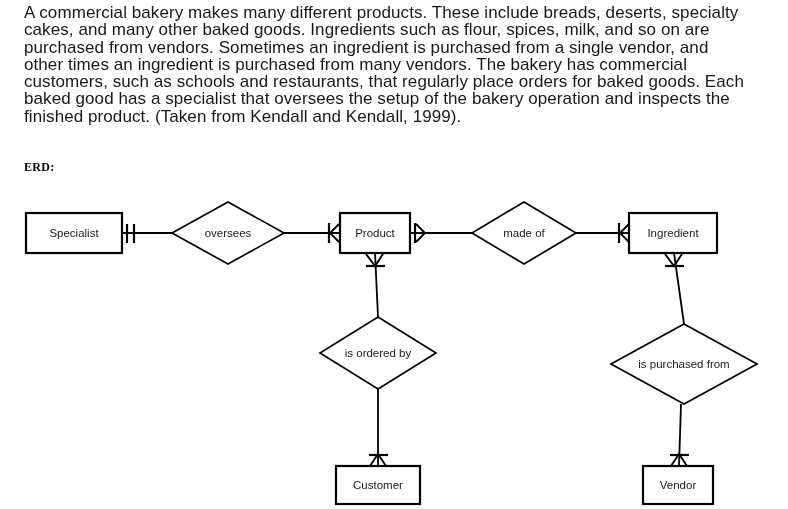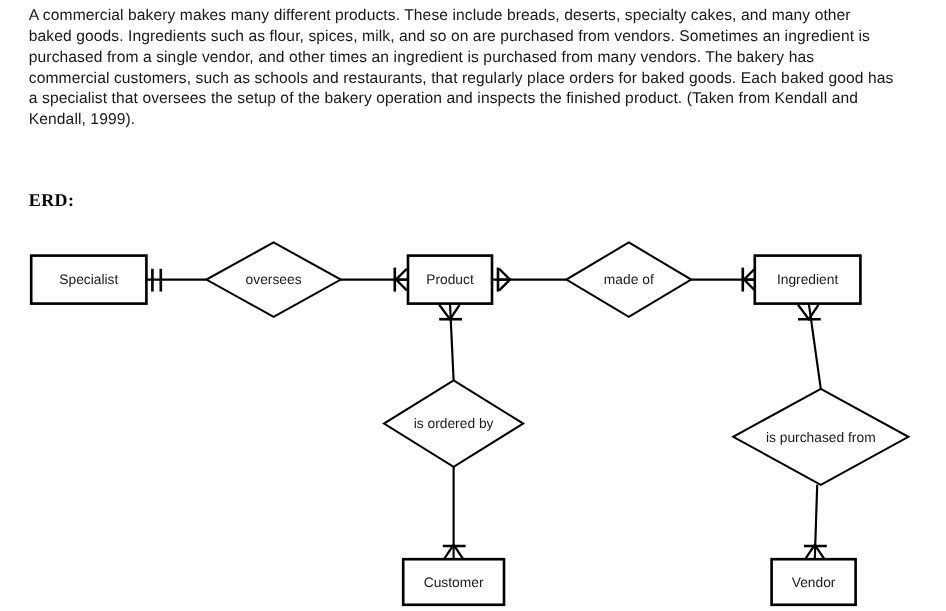--- a/index.html
+++ b/index.html
@@ -14,32 +14,32 @@
     position: relative;
     overflow: hidden;
     font-family: "Liberation Sans", sans-serif;
     color: #1a1a1a;
   }
   #paragraph {
     position: absolute;
     left: 24px;
     top: 4px;
     width: 722px;
-    font-size: 13px;
+    font-size: 17px;
     line-height: 17.3px;
     color: #181818;
     letter-spacing: 0.08px;
   }
   #erd-label {
     position: absolute;
     left: 24px;
     top: 160px;
     font-family: "Liberation Serif", serif;
     font-weight: bold;
-    font-size: 15px;
+    font-size: 12px;
     color: #000000;
     letter-spacing: 0.3px;
   }
   #diagram {
     position: absolute;
     left: 0;
     top: 0;
     width: 788px;
     height: 509px;
   }

